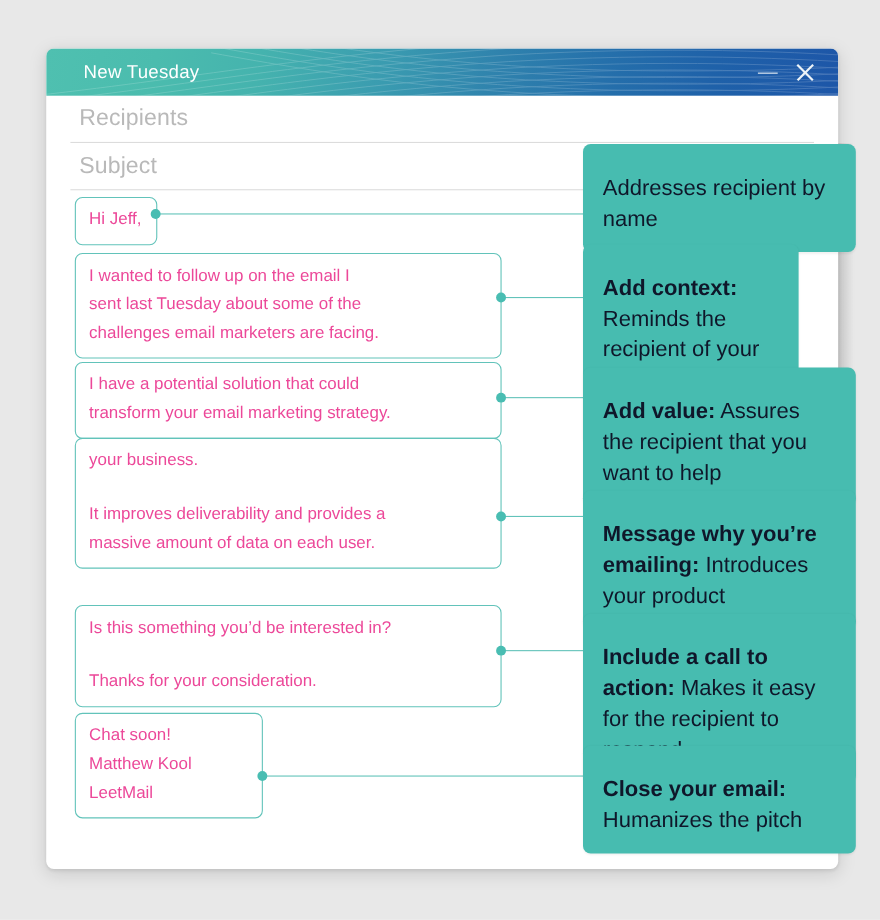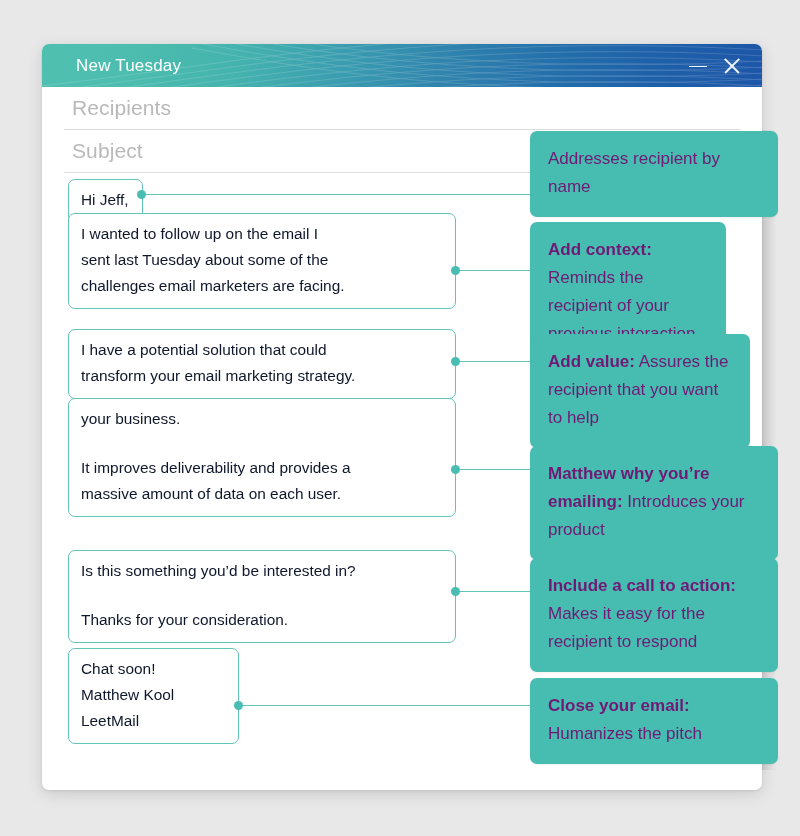--- a/index.html
+++ b/index.html
@@ -102,21 +102,21 @@
     font-size: 21px;
     color: #b9b9b9;
     padding-left: 8px;
     letter-spacing: 0.1px;
   }
   .mail-box {
     position: absolute;
     border: 1.3px solid #62c3ba;
     border-radius: 7px;
     background: #ffffff;
-    color: #0f172a;
+    color: #ec4899;
     font-size: 15.4px;
     line-height: 26px;
     padding: 7px 12px 9px 12px;
     z-index: 4;
   }
   .mail-box p { margin: 0; }
   .mail-box p.gap { margin-top: 23px; }
 
   
   .connector-line {
@@ -130,24 +130,24 @@
     width: 9px; height: 9px;
     border-radius: 50%;
     background: #49bdb2;
     z-index: 6;
   }
 
   
   .annot {
     position: absolute;
     background: #47bcb0;
-    color: #701a75;
+    color: #0f172a;
     border-radius: 7px;
-    padding: 14px 18px 16px 18px;
-    font-size: 17px;
+    padding: 26px 18px 16px 18px;
+    font-size: 20px;
     line-height: 28px;
     z-index: 9;
     box-shadow: 0 1px 2px rgba(0,0,0,0.06);
   }
   .annot b { font-weight: 700; }
 
   .shadow-strip {
     position: absolute;
     left: 762px;
     top: 130px;
@@ -214,21 +214,21 @@
   <div class="connector-dot" style="left:451px; top:266px;"></div>
   <div class="connector-dot" style="left:451px; top:357px;"></div>
   <div class="connector-dot" style="left:451px; top:465px;"></div>
   <div class="connector-dot" style="left:451px; top:587px;"></div>
   <div class="connector-dot" style="left:234px; top:701px;"></div>
 
   <div class="mail-box" style="left:68px; top:179px; width:75px;">
     <p>Hi Jeff,</p>
   </div>
 
-  <div class="mail-box" style="left:68px; top:213px; width:388px;">
+  <div class="mail-box" style="left:68px; top:230px; width:388px;">
     <p>I wanted to follow up on the email I</p>
     <p>sent last Tuesday about some of the</p>
     <p>challenges email marketers are facing.</p>
   </div>
 
   <div class="mail-box" style="left:68px; top:329px; width:388px;">
     <p>I have a potential solution that could</p>
     <p>transform  your email marketing strategy.</p>
   </div>
 
@@ -250,26 +250,26 @@
   </div>
 
   <div class="annot" style="left:530px; top:131px; width:248px;">
     <span>Addresses recipient by name</span>
   </div>
 
   <div class="annot" style="left:530px; top:222px; width:196px;">
     <b>Add context:</b><span> Reminds the recipient of your previous interaction</span>
   </div>
 
-  <div class="annot" style="left:530px; top:334px; width:220px;">
+  <div class="annot" style="left:530px; top:334px; width:248px;">
     <b>Add value:</b><span> Assures the recipient that you want to help</span>
   </div>
 
   <div class="annot" style="left:530px; top:446px; width:248px;">
-    <b>Matthew why you’re emailing:</b><span> Introduces your product</span>
+    <b>Message why you’re emailing:</b><span> Introduces your product</span>
   </div>
 
   <div class="annot" style="left:530px; top:558px; width:248px;">
     <b>Include a call to action:</b><span> Makes it easy for the recipient to respond</span>
   </div>
 
   <div class="annot" style="left:530px; top:678px; width:248px;">
     <b>Close your email:</b><span> Humanizes the pitch</span>
   </div>
 

